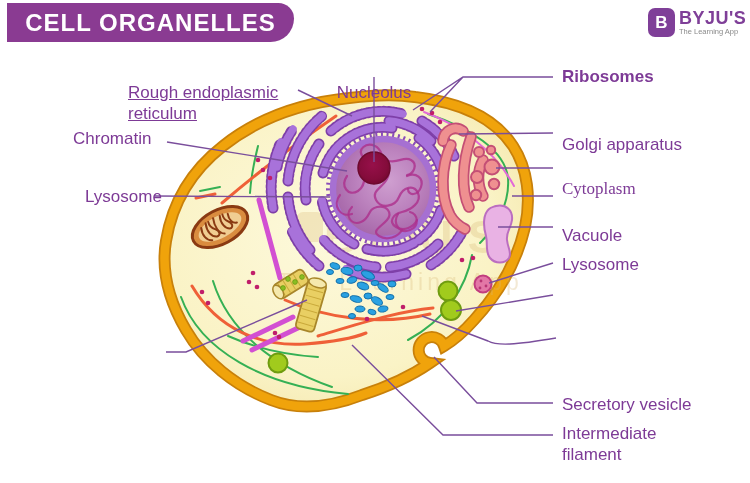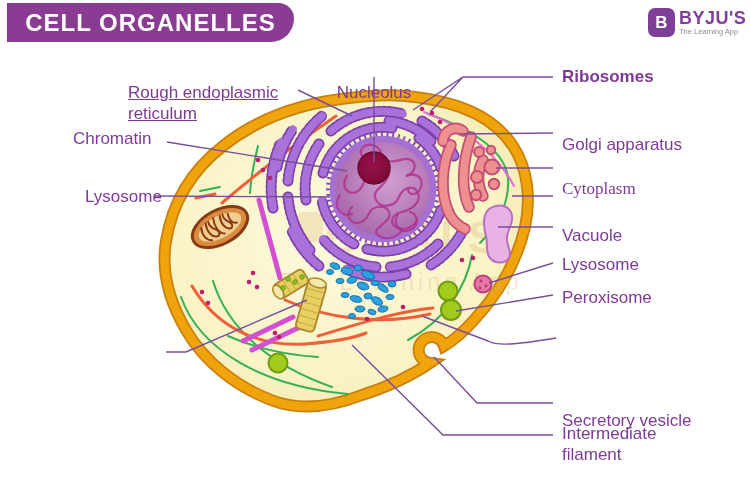--- a/index.html
+++ b/index.html
@@ -252,17 +252,16 @@
 
 <div class="lbl center" style="left:374px;top:54px;margin-top:28px;">Nucleolus</div>
 <div class="lbl wrap" style="left:128px;top:82px;width:170px;text-decoration:underline;">Rough endoplasmic reticulum</div>
 <div class="lbl" style="left:73px;top:128px;">Chromatin</div>
 <div class="lbl" style="left:85px;top:186px;">Lysosome</div>
 <div class="lbl" style="left:562px;top:66px;font-weight:bold;">Ribosomes</div>
 <div class="lbl" style="left:562px;top:134px;">Golgi apparatus</div>
 <div class="lbl" style="left:562px;top:178px;font-family:Liberation Serif, serif;">Cytoplasm</div>
 <div class="lbl" style="left:562px;top:225px;">Vacuole</div>
 <div class="lbl" style="left:562px;top:254px;">Lysosome</div>
-<div class="lbl" style="left:562px;top:287px;">Peroxisome</div>
-<div class="lbl" style="left:562px;top:410px;">Secretory vesicle</div>
+<div class="lbl" style="left:562px;top:394px;">Secretory vesicle</div>
 <div class="lbl wrap" style="left:562px;top:423px;width:130px;">Intermediate filament</div>
 
 </div>
 
 </body></html>

